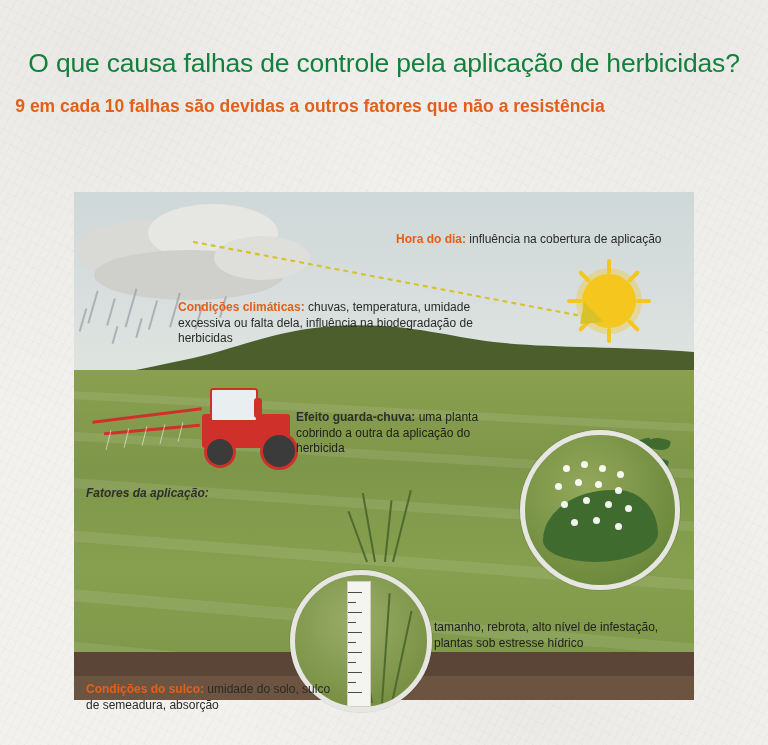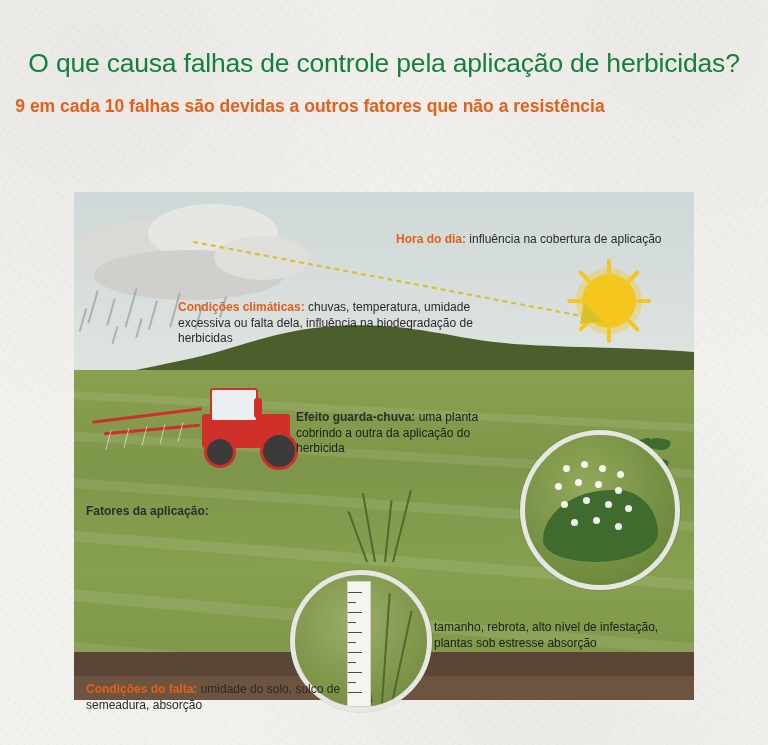--- a/index.html
+++ b/index.html
@@ -232,21 +232,21 @@
     color: #e2601a;
     font-weight: bold;
   }
   .callout .hl-dark {
     color: #2e2e2c;
     font-weight: bold;
   }
   .c-hora   { left: 322px; top: 40px;  width: 290px; }
   .c-clima  { left: 104px; top: 108px; width: 320px; }
   .c-guarda { left: 222px; top: 218px; width: 215px; }
-  .c-aplic  { left: 12px;  top: 312px; width: 210px; }
+  .c-aplic  { left: 12px;  top: 294px; width: 210px; font-style: italic; }
   .c-daninha{ left: 360px; top: 428px; width: 240px; }
   .c-solo   { left: 12px;  top: 490px; width: 260px; }
   .c-guarda, .c-aplic, .c-daninha { color: #20201e; }
 </style>
 </head>
 <body>
 
 <div class="paper-texture"></div>
 
 <div class="headline">O que causa falhas de controle pela aplicação de herbicidas?</div>
@@ -382,20 +382,20 @@
 
   <div class="callout c-clima">
     <span class="hl">Condições climáticas:</span><span> chuvas, temperatura, umidade excessiva ou falta dela, influência na biodegradação de herbicidas</span>
   </div>
 
   <div class="callout c-aplic">
     <div class="hl-dark">Fatores da aplicação:</div>
   </div>
 
   <div class="callout c-daninha">
-    <div>tamanho, rebrota, alto nível de infestação, plantas sob estresse absorção</div>
+    <div>tamanho, rebrota, alto nível de infestação, plantas sob estresse hídrico</div>
   </div>
 
   <div class="callout c-solo">
-    <span class="hl">Condições do falta:</span><span> umidade do solo, sulco de semeadura, absorção</span>
+    <span class="hl">Condições do sulco:</span><span> umidade do solo, sulco de semeadura, absorção</span>
   </div>
 
 </div>
 
 </body></html>

